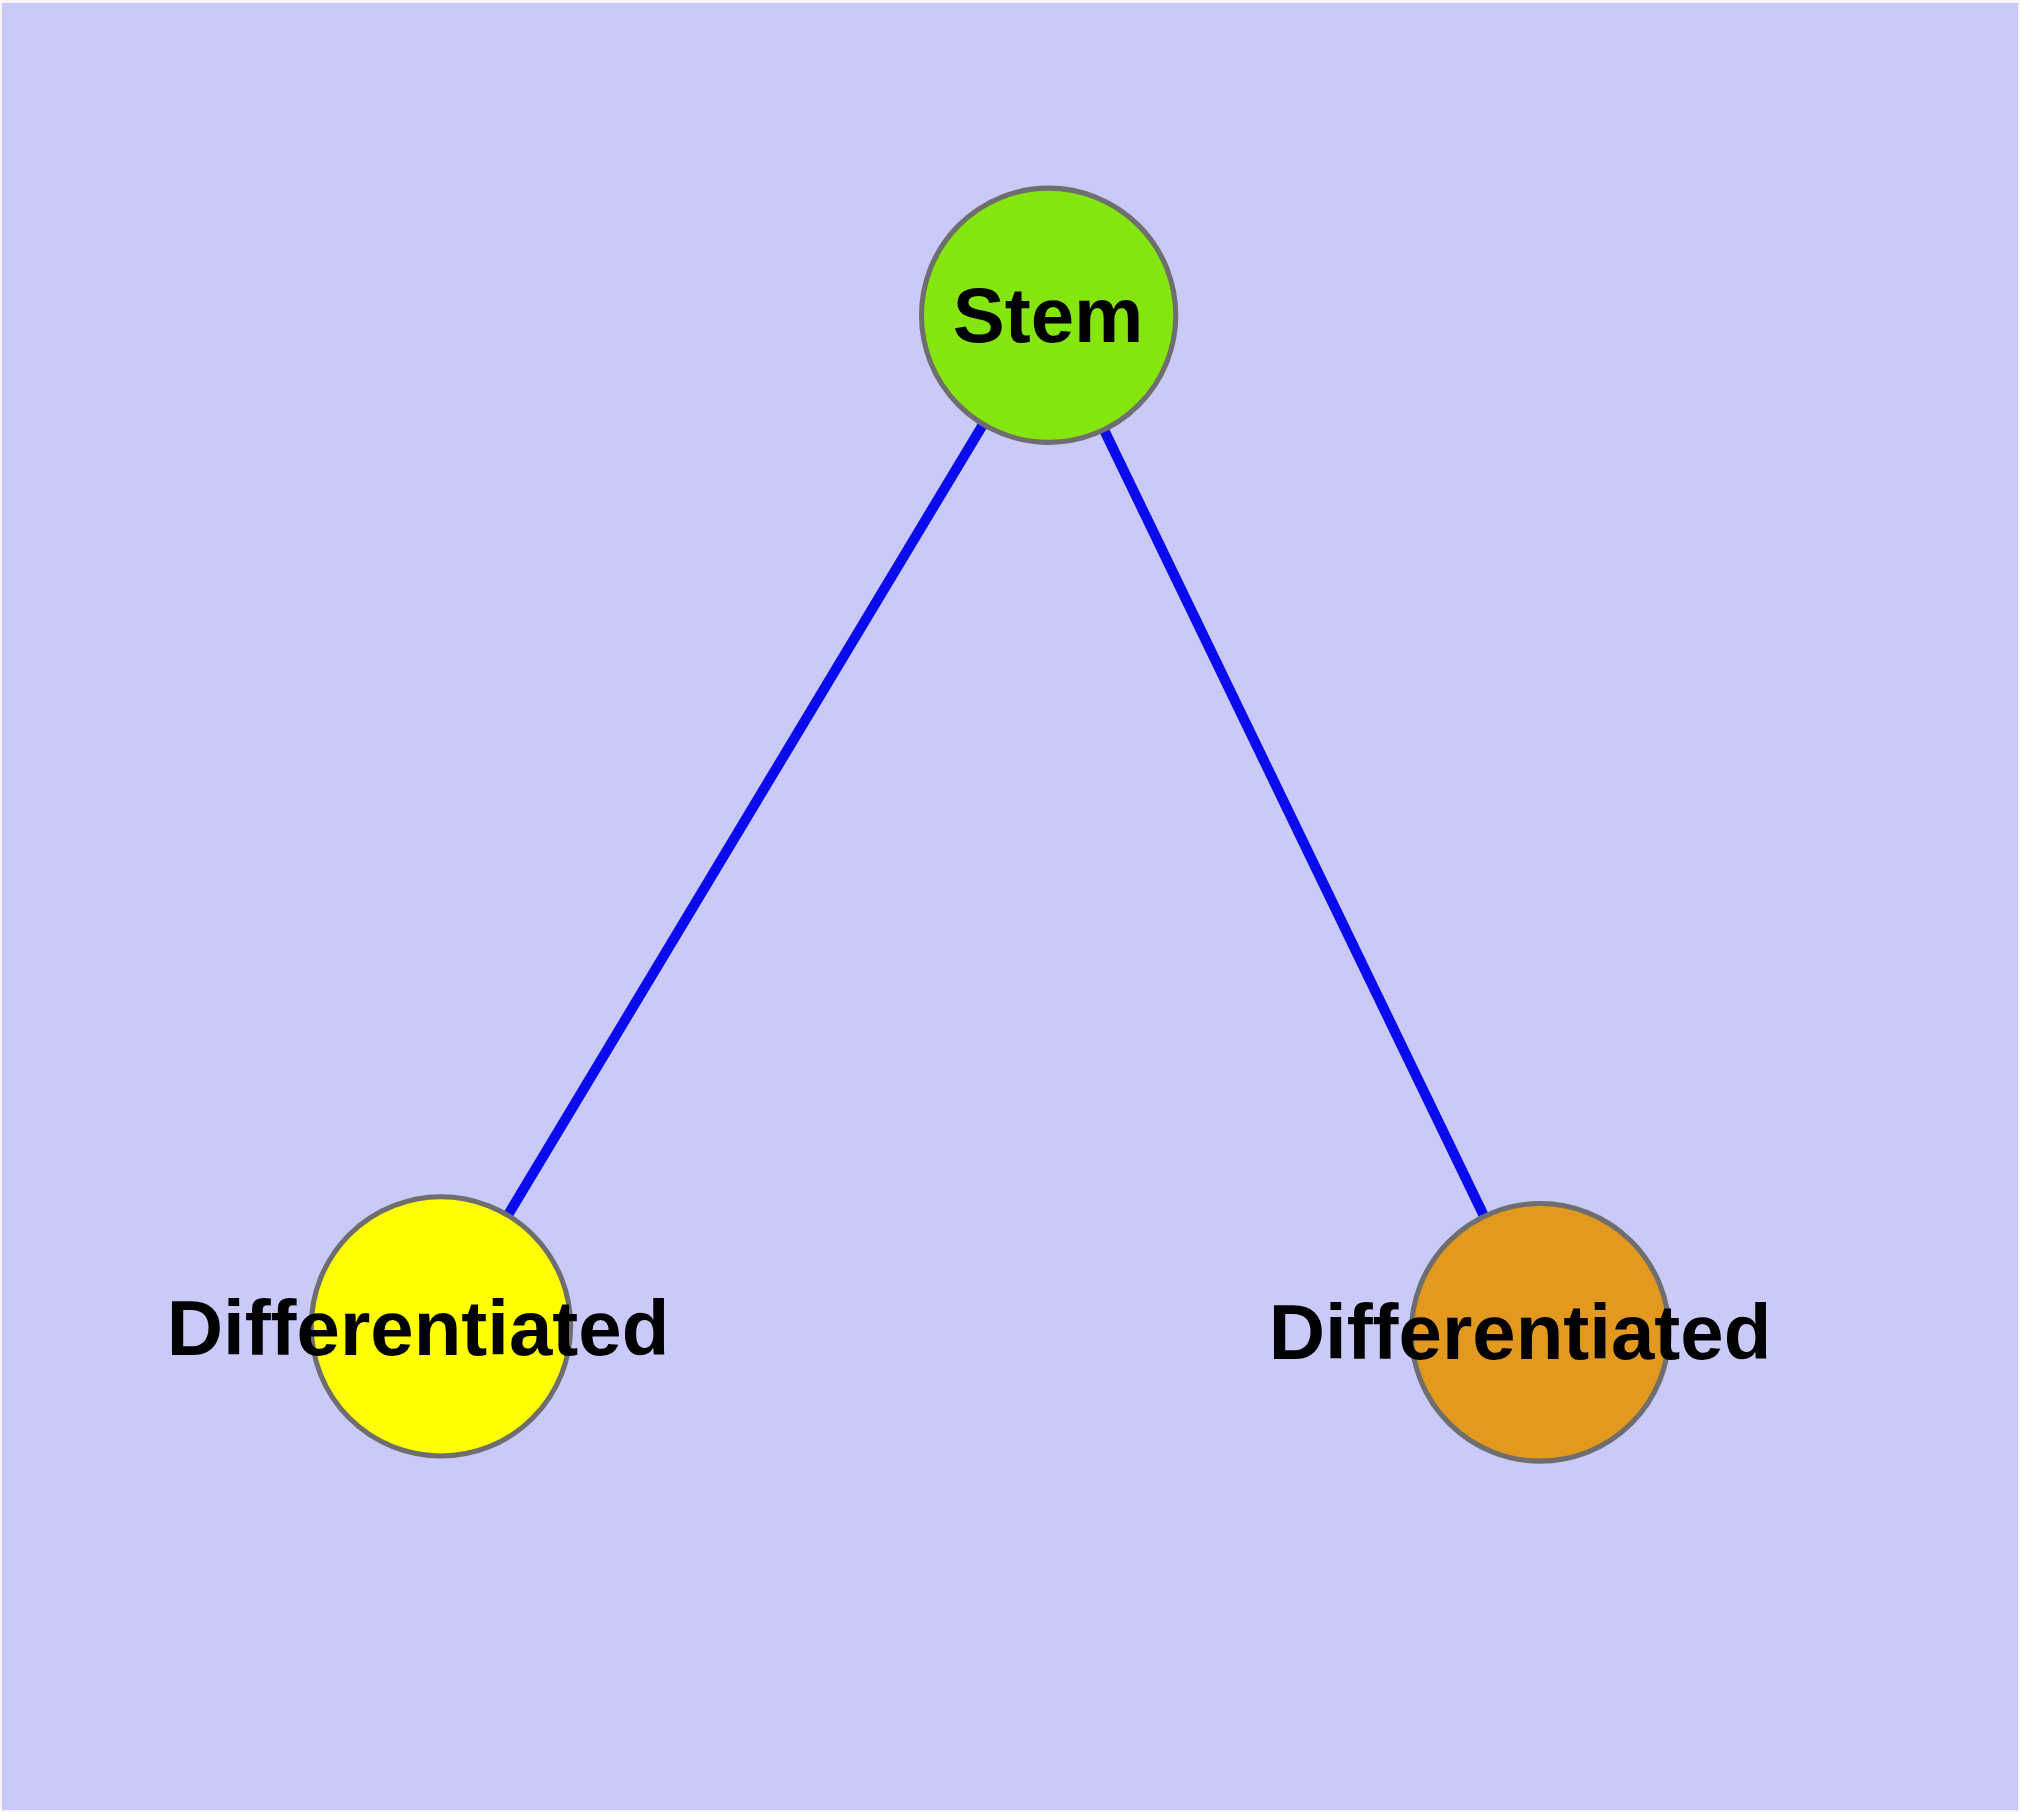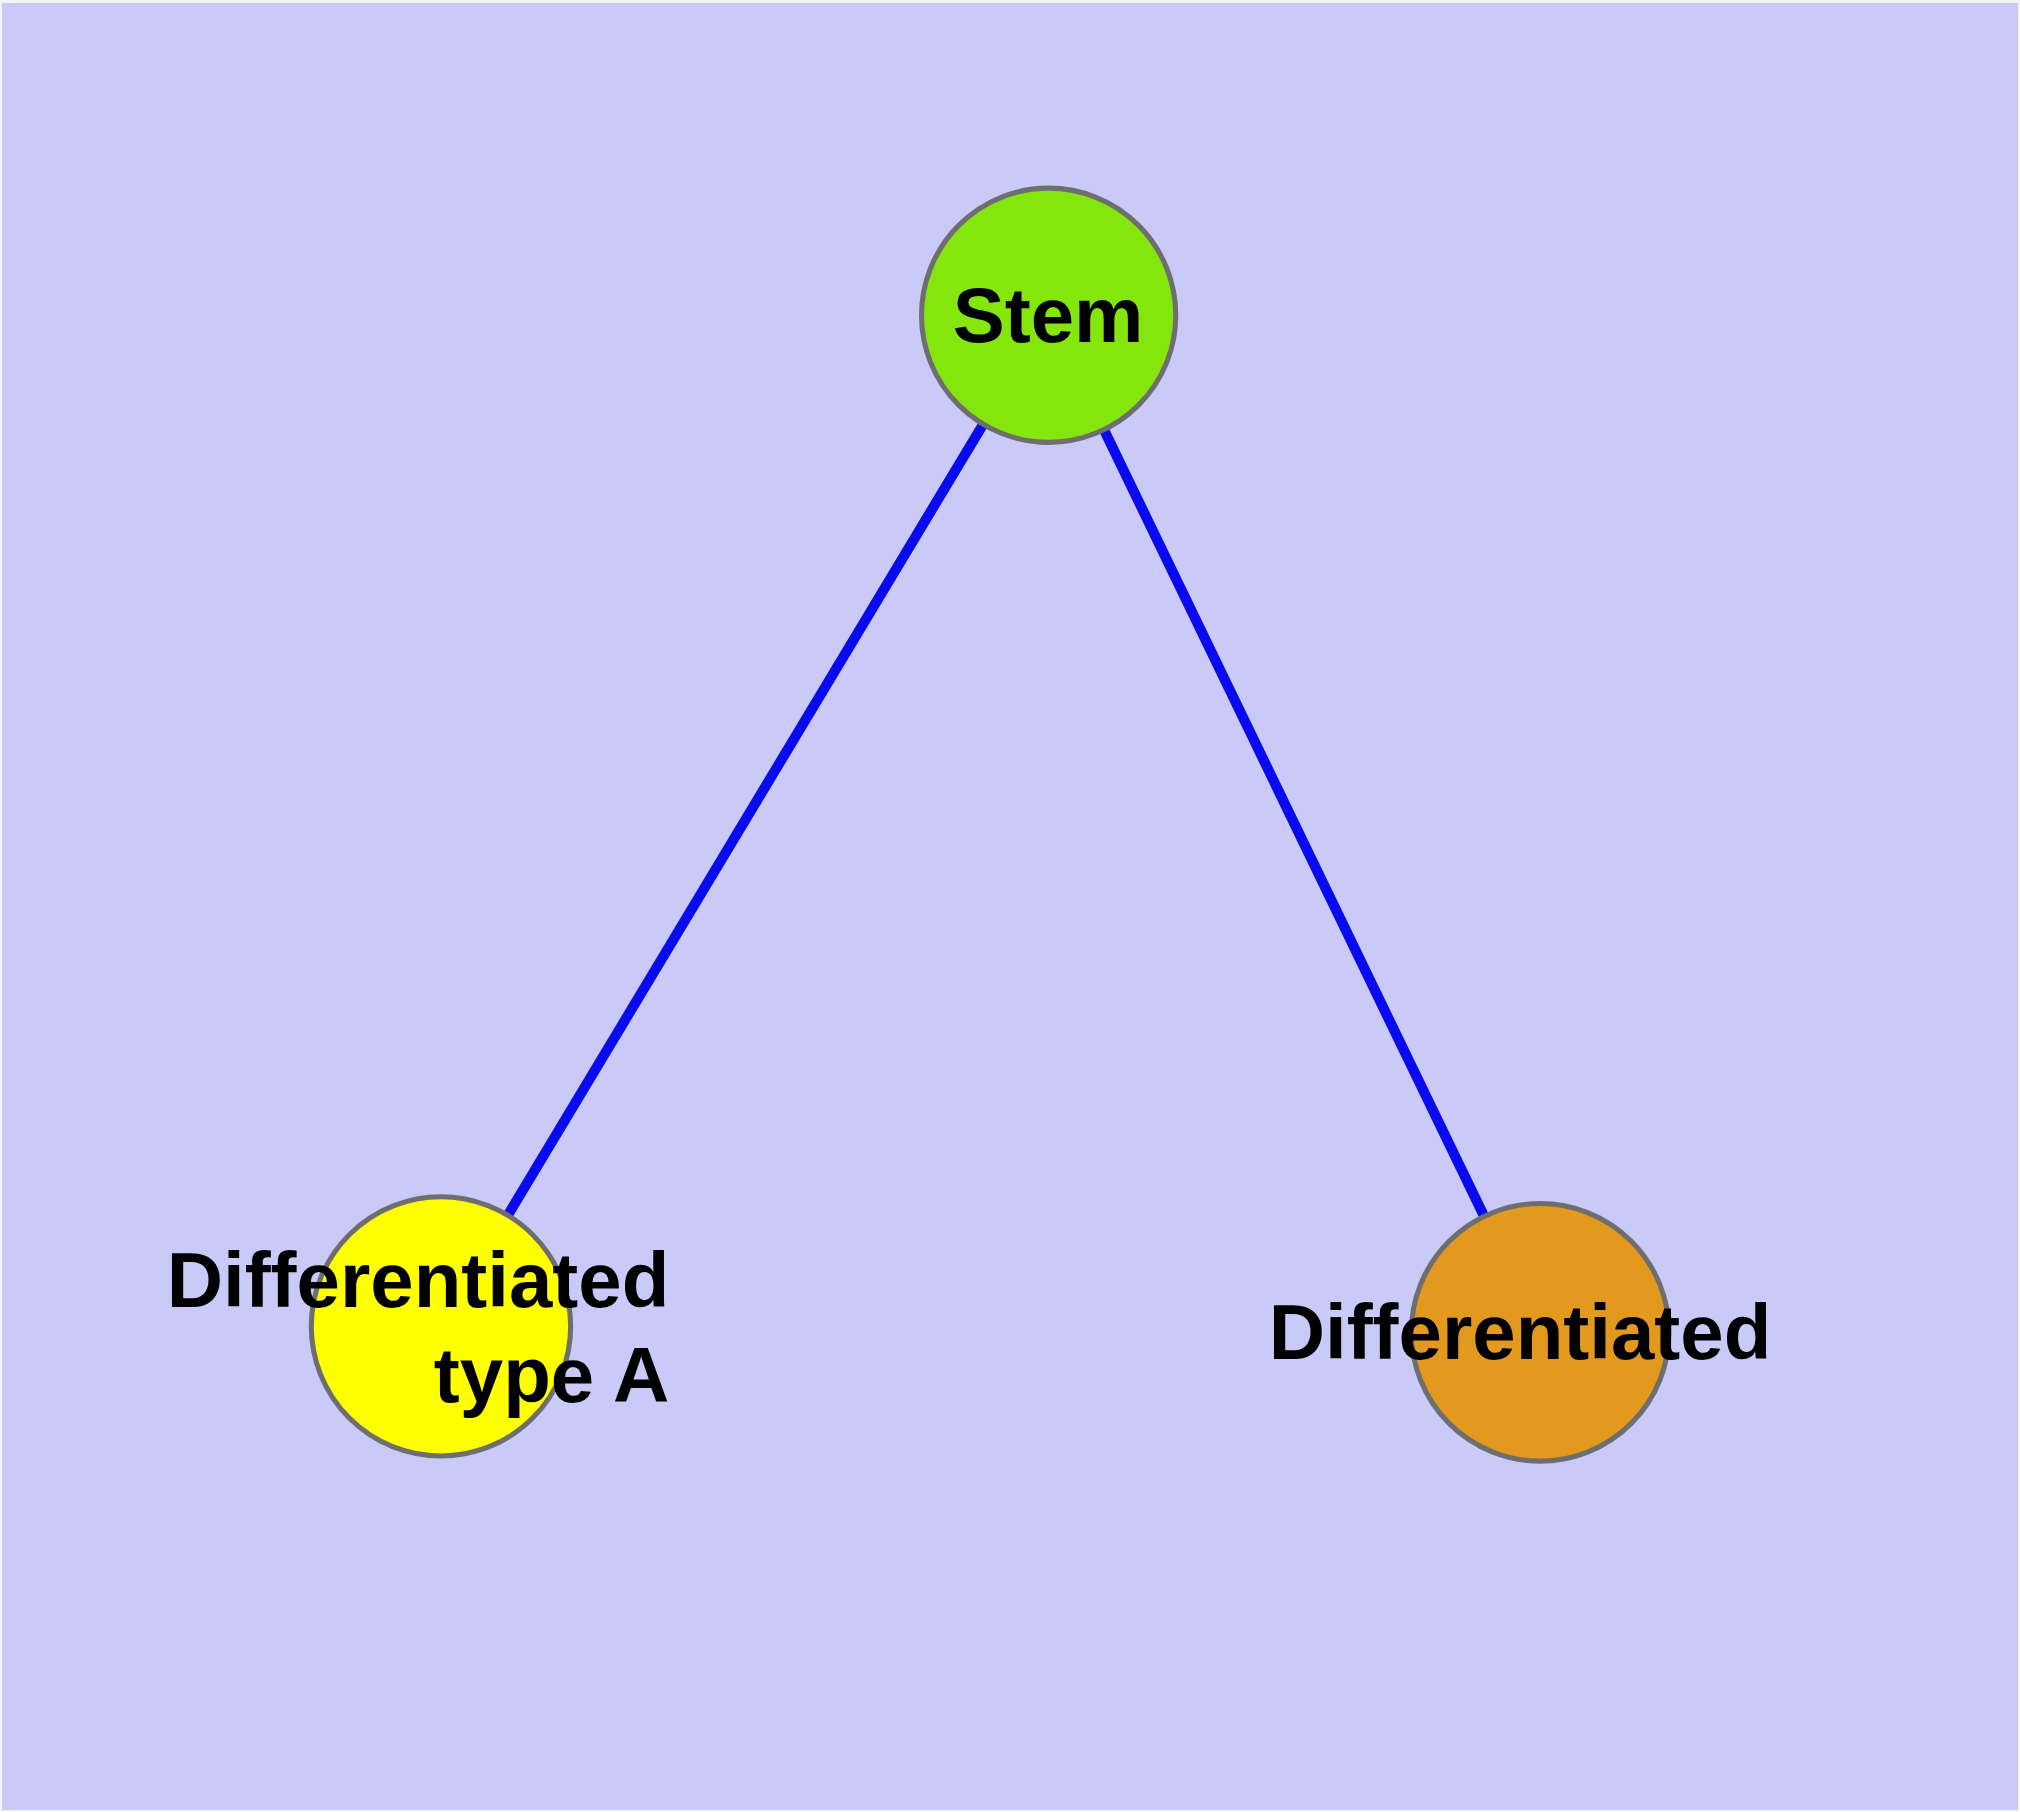--- a/index.html
+++ b/index.html
@@ -26,21 +26,21 @@
     display: block;
   }
   .node-label {
     position: absolute;
     transform: translate(-50%, -50%);
     font-family: "Liberation Sans", sans-serif;
     font-weight: bold;
     font-size: 78px;
     line-height: 95px;
     color: #000000;
-    text-align: right;
+    text-align: left;
     white-space: nowrap;
     z-index: 2;
   }
   .stem-label { left: 1048px; top: 315px; }
   .a-label    { left: 418px;  top: 1328px; }
   .b-label    { left: 1520px; top: 1332px; }
 </style>
 </head>
 <body>
 
@@ -56,19 +56,18 @@
 
   <circle cx="520" cy="1565" r="153" fill="#FFFF00" stroke="#6E6E6E" stroke-width="6"></circle>
 
   <circle cx="1817" cy="1572" r="152" fill="#E2991E" stroke="#6E6E6E" stroke-width="6"></circle>
 </svg>
 
 <div class="node-label stem-label">Stem</div>
 
 <div class="node-label a-label">
   <div>Differentiated</div>
-  <div>type A</div>
 </div>
 
 <div class="node-label b-label">
   <div>Differentiated</div>
 </div>
 
 
 </body></html>

